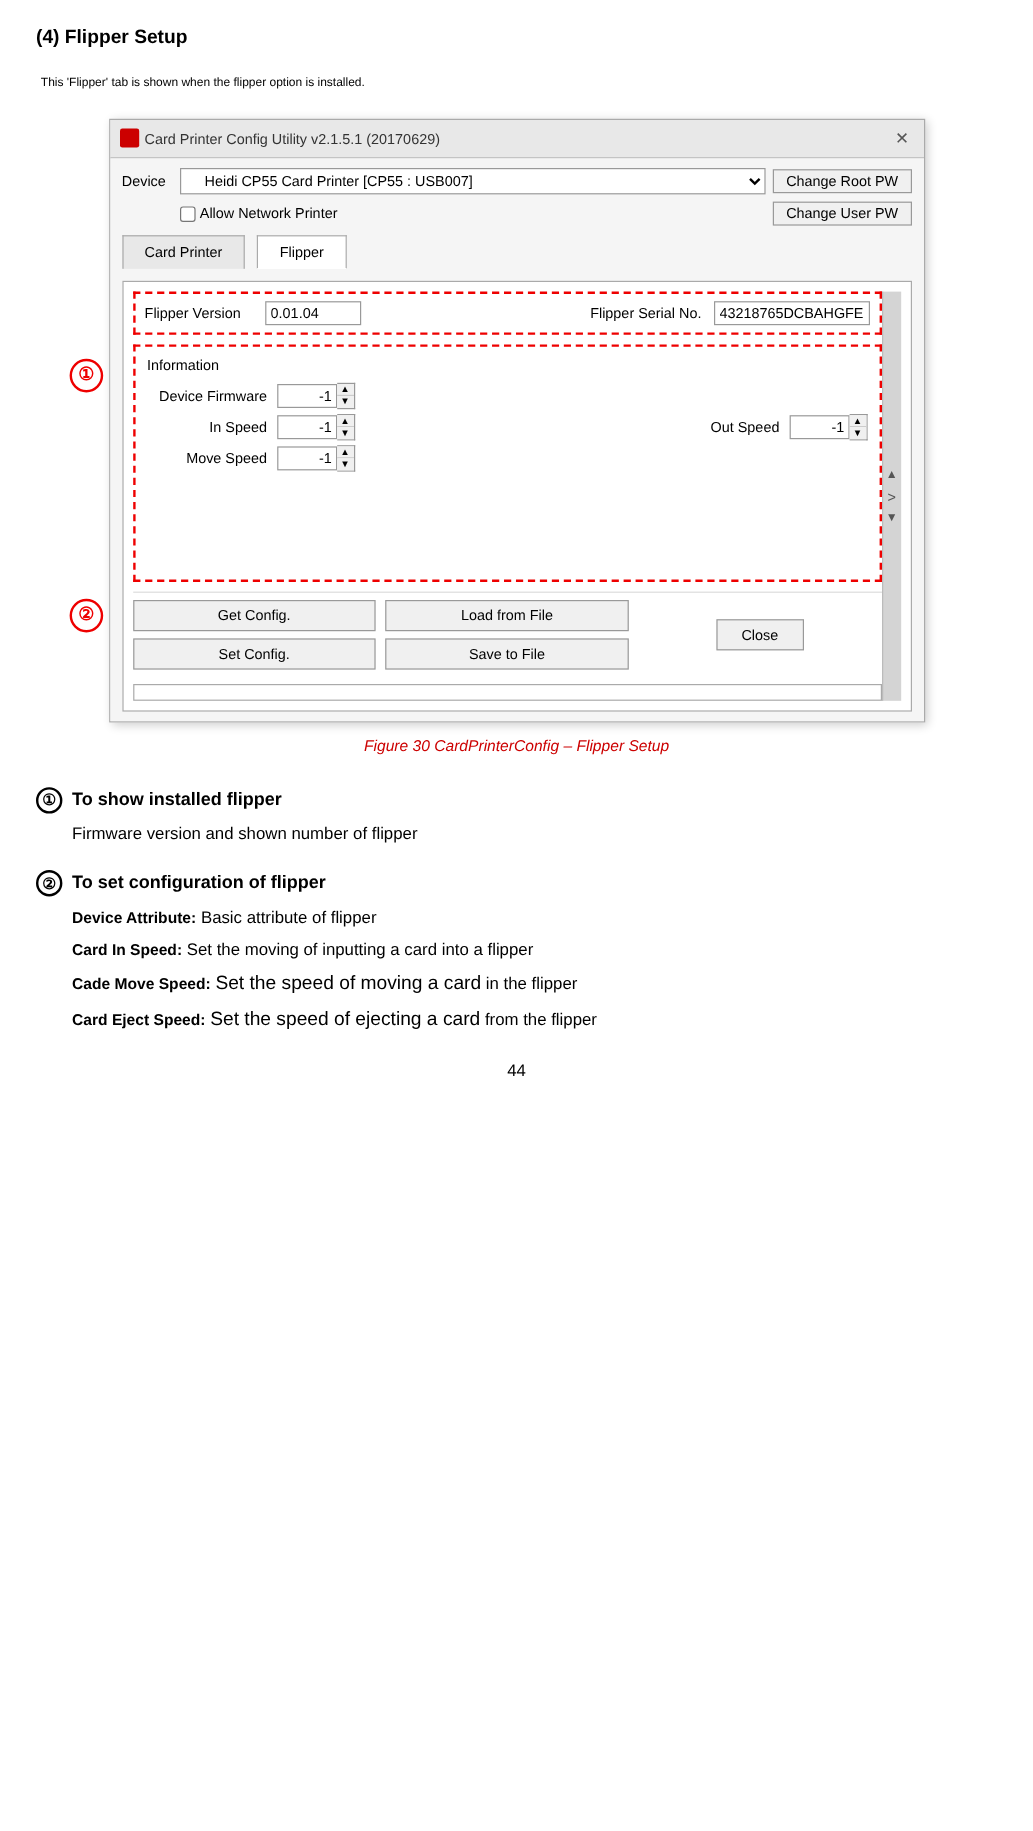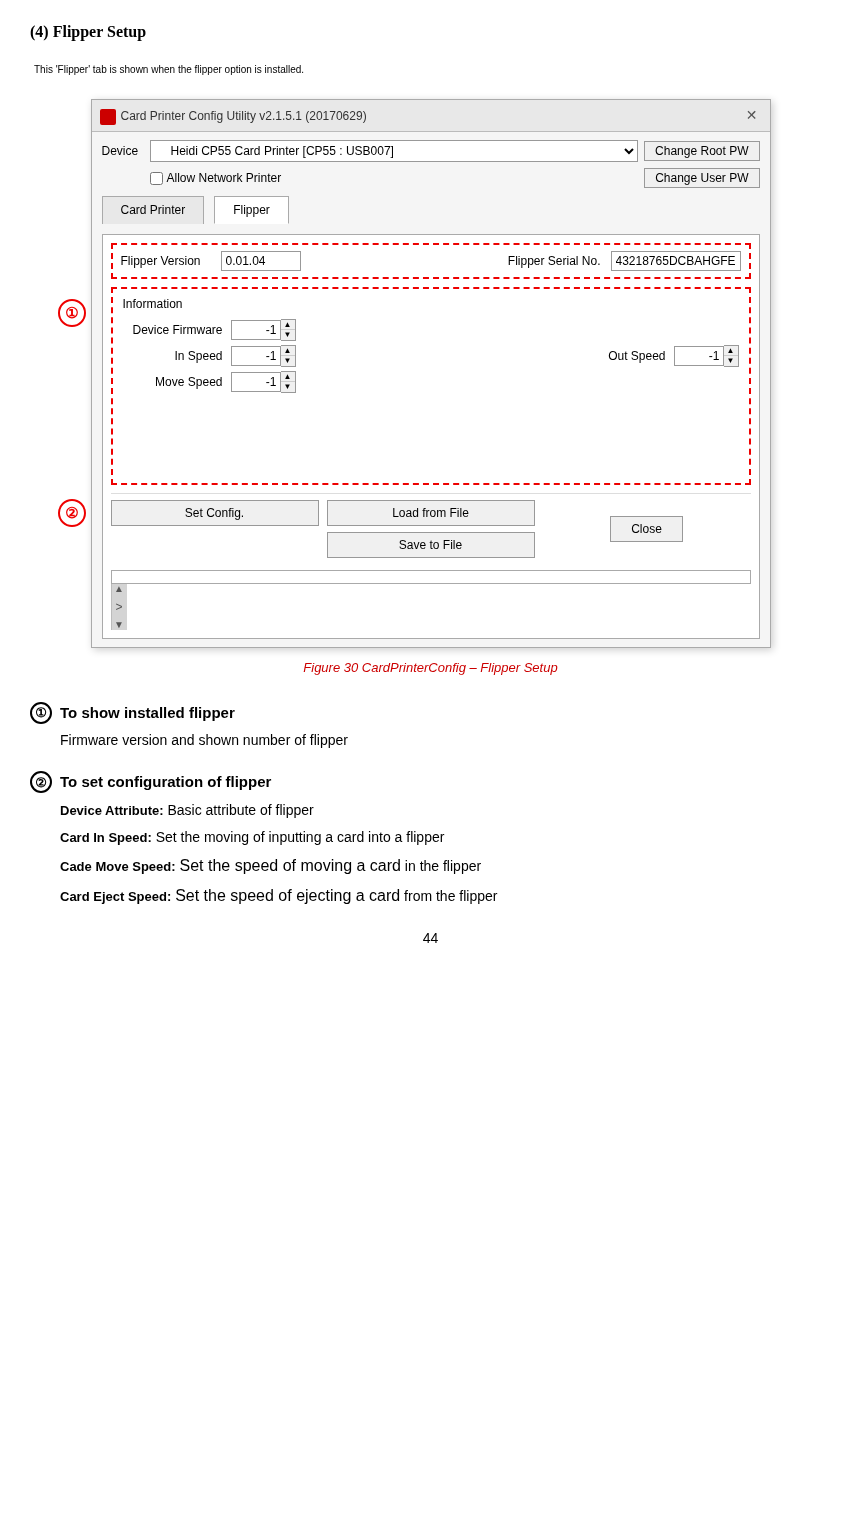--- a/index.html
+++ b/index.html
@@ -10,21 +10,20 @@
       width: 861px;
       min-height: 1526px;
       padding: 20px 30px 40px 30px;
       font-size: 15px;
       line-height: 1.5;
     }
     .page-title {
       font-weight: bold;
       font-size: 16px;
       margin-bottom: 18px;
-      font-family: Liberation Serif, serif;
     }
     .intro-text {
       font-size: 10px;
       margin-bottom: 22px;
       margin-left: 4px;
     }
     .figure-container {
       display: flex;
       justify-content: center;
       margin-bottom: 10px;
@@ -59,21 +58,21 @@
       border-bottom: 1px solid #bbb;
       padding: 5px 8px;
       display: flex;
       align-items: center;
       justify-content: space-between;
     }
     .window-title-text {
       font-size: 12px;
       color: #333;
       display: flex;
-      align-items: flex-end;
+      align-items: flex-start;
       gap: 5px;
     }
     .window-title-icon {
       width: 16px;
       height: 16px;
       background: #c00;
       border-radius: 2px;
       display: inline-block;
     }
     .window-close {
@@ -147,21 +146,20 @@
       border-bottom: 1px solid #fff;
       font-weight: normal;
     }
     
     .content-area {
       border: 1px solid #aaa;
       background: #fff;
       padding: 8px;
       position: relative;
       display: flex;
-      flex-direction: column;
     }
     .scrollbar {
       width: 16px;
       background: #d4d4d4;
       border-left: 1px solid #bbb;
       display: flex;
       flex-direction: column;
       align-items: center;
       justify-content: center;
     }
@@ -456,20 +454,21 @@
                 </div>
               </div>
               <span style="flex:1"></span>
             </div>
 
             <div class="empty-area"></div>
           </div>
 
           <div class="bottom-buttons">
             <div class="bottom-col">
+              <button class="btn-action">Get Config.</button>
               <button class="btn-action">Set Config.</button>
             </div>
             <div class="bottom-col">
               <button class="btn-action">Load from File</button>
               <button class="btn-action">Save to File</button>
             </div>
             <div class="bottom-col" style="display:flex;align-items:center;justify-content:center;">
               <button class="btn-close">Close</button>
             </div>
           </div>

